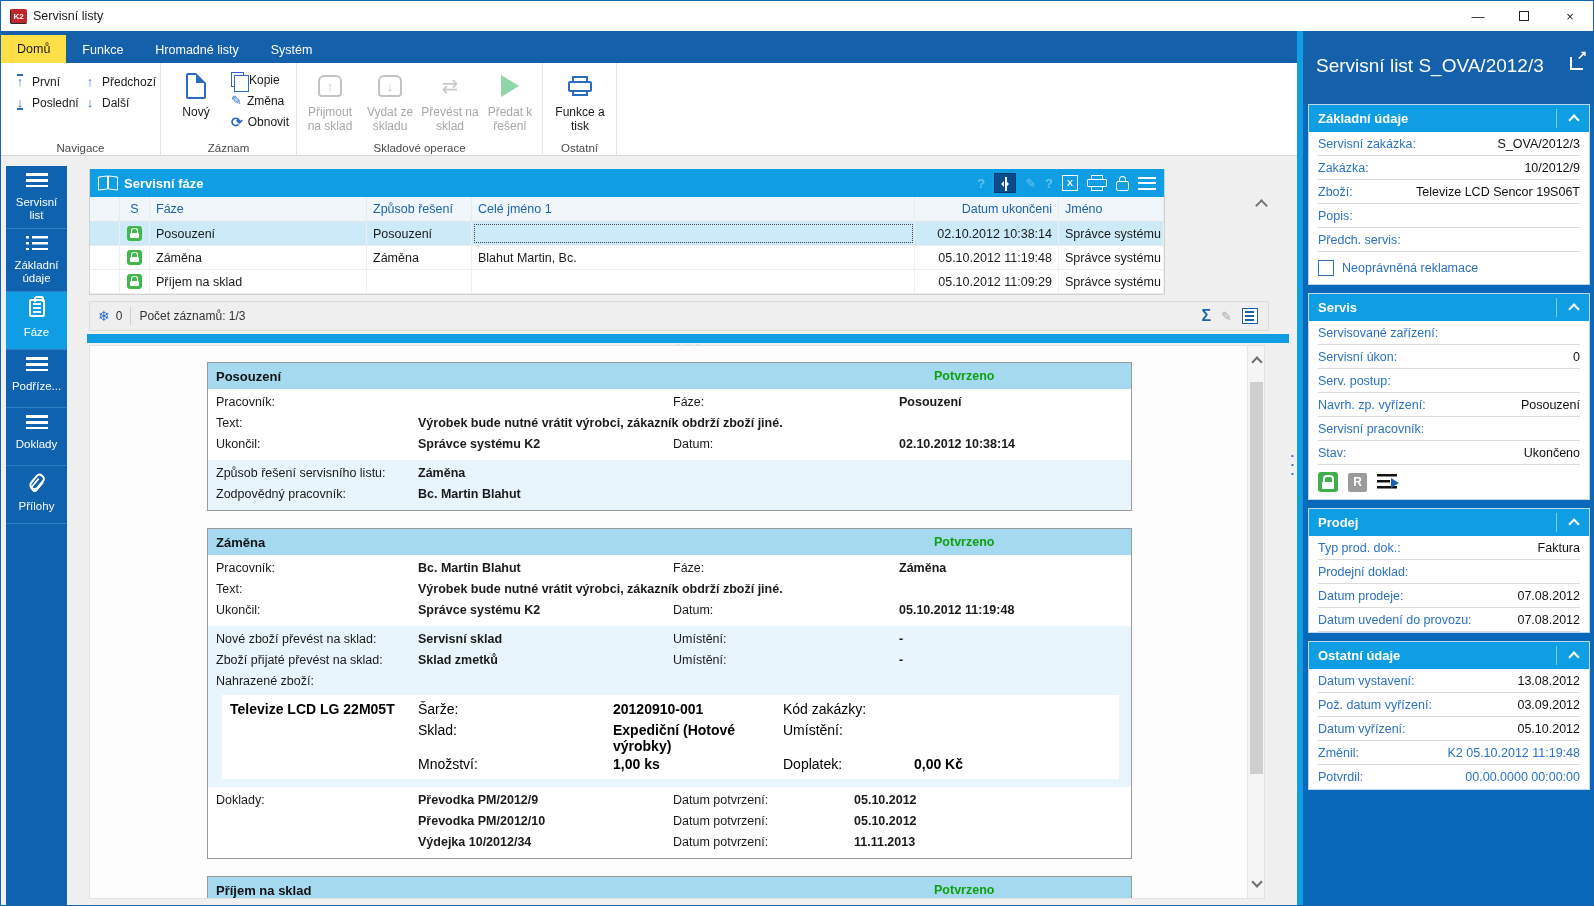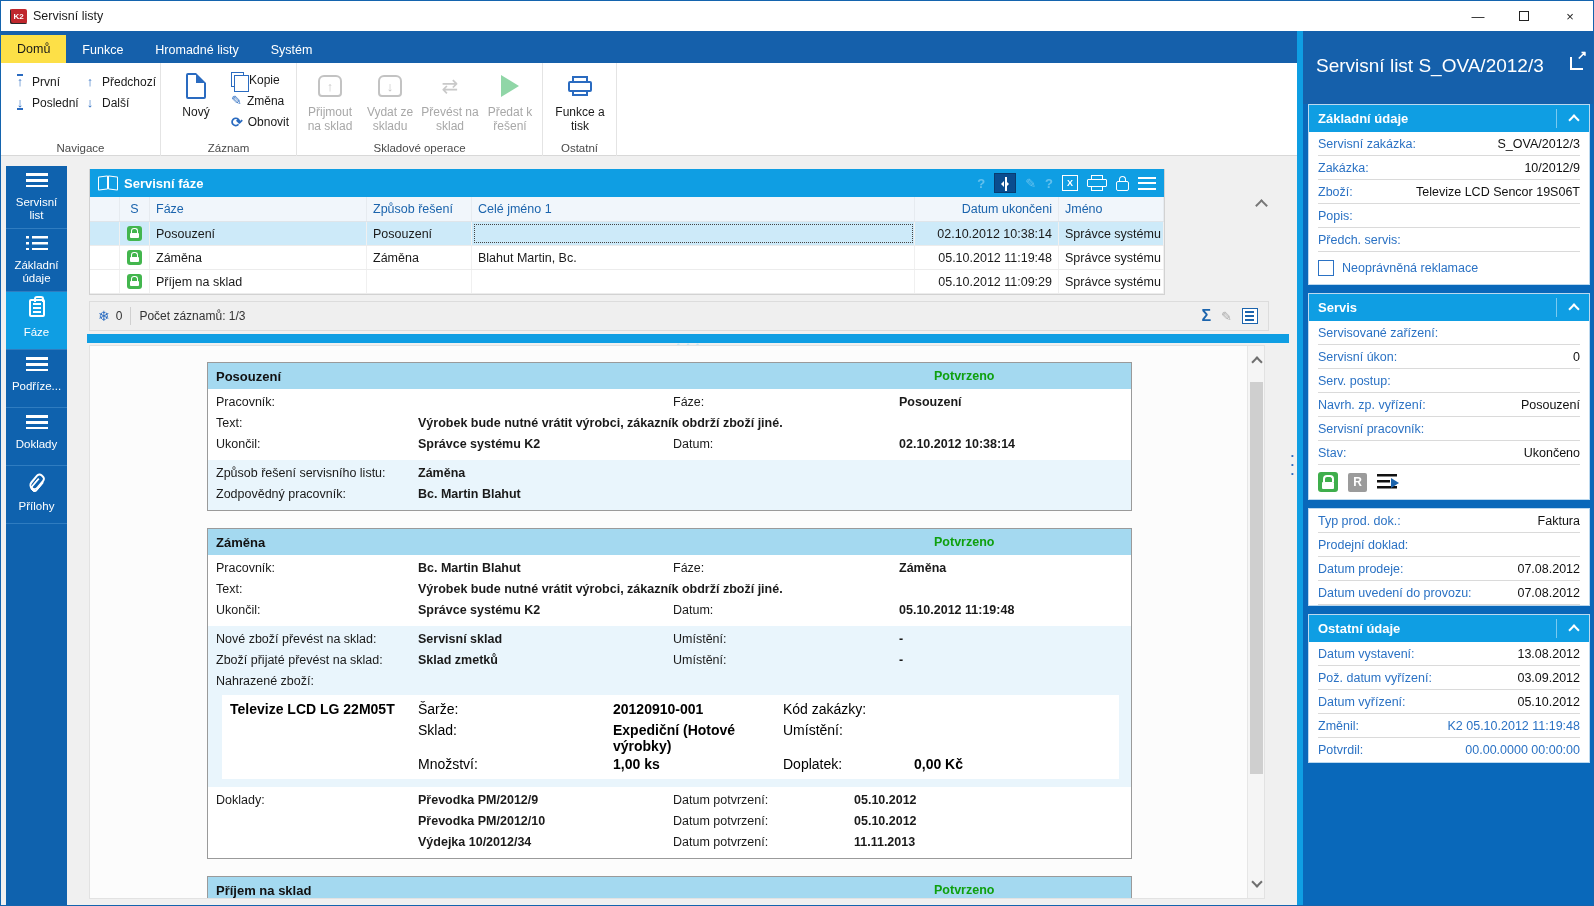--- a/index.html
+++ b/index.html
@@ -592,20 +592,25 @@
           <span class="fval">Ukončeno</span>
         </div>
       <div class="iconrow">
         <span class="glock"></span>
         <span class="rbadge">R</span>
         <span class="playlist"></span>
       </div>
     </div>
 
     <div class="rcard">
+      <div class="rchead">
+          <span>Prodej</span>
+          <span class="rcsep"></span>
+          <span class="rchev"></span>
+        </div>
       <div class="fld">
           <span class="flab">Typ prod. dok.:</span>
           <span class="fval">Faktura</span>
         </div>
       <div class="fld">
           <span class="flab">Prodejní doklad:</span>
           <span class="fval"></span>
         </div>
       <div class="fld">
           <span class="flab">Datum prodeje:</span>

